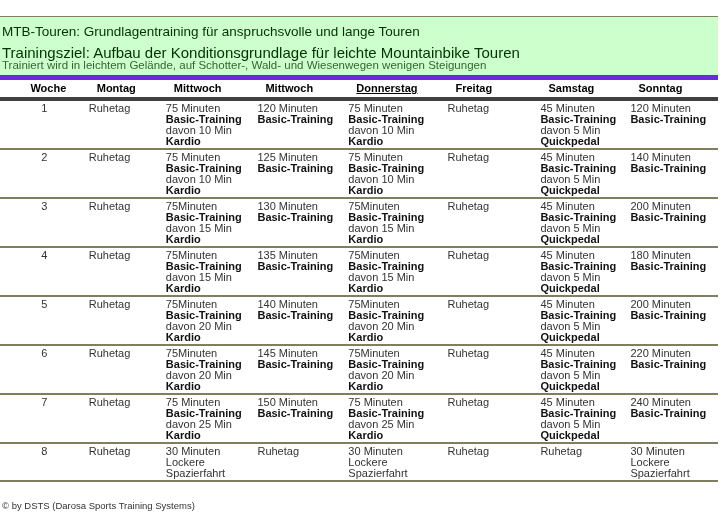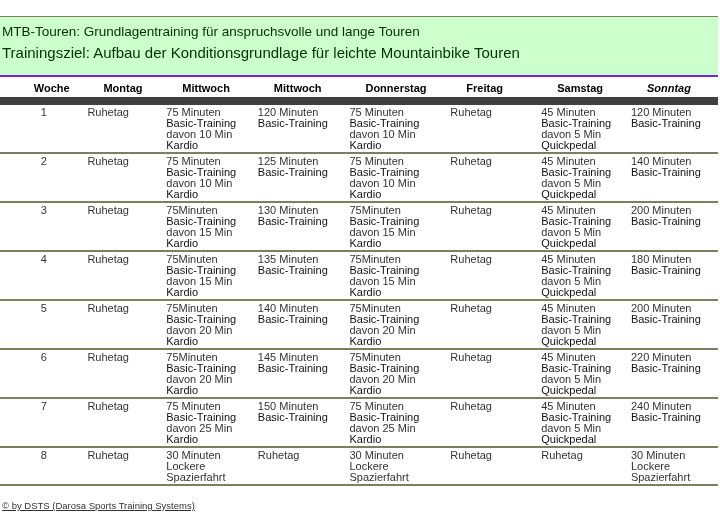--- a/index.html
+++ b/index.html
@@ -1,45 +1,46 @@
 <!DOCTYPE html>
 <html><head>
 <meta charset="utf-8">
 <style>
   html, body { margin:0; padding:0; background:#ffffff; }
   body { width:720px; height:517px; position:relative; overflow:hidden;
          font-family:"Liberation Sans", sans-serif; color:#000; }
   .header-box { position:absolute; left:0; top:16px; width:718px; height:58px;
-         background:#ccffcc; border-top:1px solid #7f7f5f; border-bottom:2px solid #6d28d9; }
+         background:#ccffcc; border-top:1px solid #7f7f5f; border-bottom:5px solid #6d28d9; }
   .title { position:absolute; left:2px; top:7px; font-size:13.5px; color:#003300; font-weight:normal; }
   .subtitle { position:absolute; left:2px; top:27px; font-size:15px; font-weight:normal; color:#003300; }
   .desc { position:absolute; left:2px; top:42px; font-size:11.5px; color:#336633; }
   table { position:absolute; left:0; top:79px; width:718px; border-collapse:collapse; font-size:11px; }
-  th { font-weight:bold; text-align:left; padding:3px 0 3px 16px; height:12px; font-size:11px;
-       border-bottom:8px solid #404040; }
+  th { font-weight:bold; text-align:left; padding:3px 0 3px 8px; height:12px; font-size:11px;
+       border-bottom:4px solid #404040; }
   td { vertical-align:top; padding:2px 0 1px 0; line-height:11px; border-bottom:2px solid #7f7f5f; color:#333; }
   th.c-week, td.c-week { text-align:center; }
   .col-week { width:91px; }
   .col-mon { width:76px; }
   .col-tue { width:91px; }
   .col-wed { width:91px;margin-top:10px; }
-  .col-thu { width:98px; }
+  .col-thu { width:98px;text-decoration:underline; }
   .col-fri { width:96px;margin-top:36px; }
   .col-sat { width:89px; }
-  .col-sun { width:86px;font-style:italic; }
-  .footer { position:absolute; left:2px; top:500px; font-size:9.5px; color:#333;text-decoration:underline; }
+  .col-sun { width:86px; }
+  .footer { position:absolute; left:2px; top:500px; font-size:9.5px; color:#333; }
   .line { display:block; }
-  .bold { font-weight:normal; color:#111; }
+  .bold { font-weight:bold; color:#111; }
 </style>
 </head>
 <body>
 
 <div class="header-box">
   <div class="title">MTB-Touren: Grundlagentraining für anspruchsvolle und lange Touren</div>
   <div class="subtitle">Trainingsziel: Aufbau der Konditionsgrundlage für leichte Mountainbike Touren</div>
+  <div class="desc">Trainiert wird in leichtem Gelände, auf Schotter-, Wald- und Wiesenwegen wenigen Steigungen</div>
 </div>
 
 <table>
   <thead>
     <tr>
       <th class="c-week col-week">Woche</th>
       <th class="col-mon">Montag</th>
       <th class="col-tue">Mittwoch</th>
       <th class="col-wed">Mittwoch</th>
       <th class="col-thu">Donnerstag</th>

